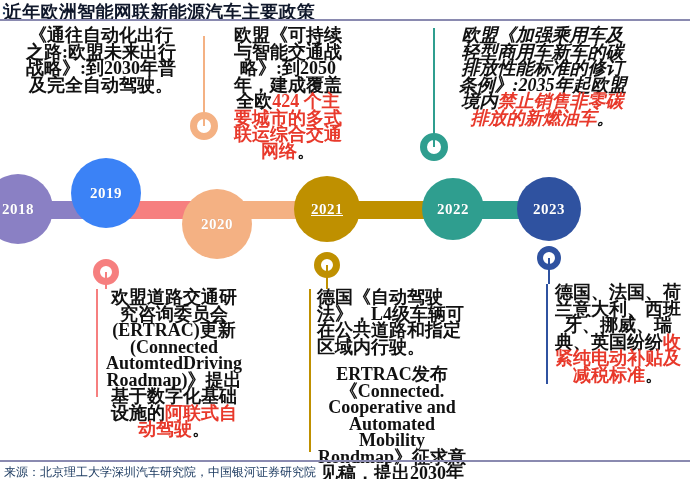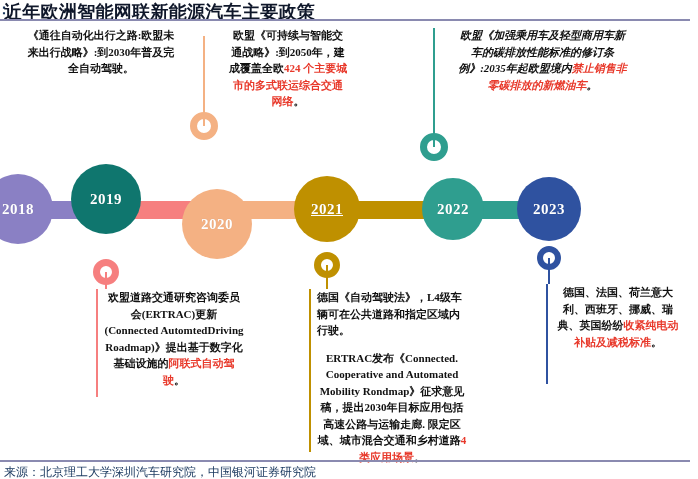--- a/index.html
+++ b/index.html
@@ -79,21 +79,21 @@
   }
   .pin-donut {
     position: absolute;
     border-radius: 50%;
     box-sizing: border-box;
   }
 
   
   .tblock {
     position: absolute;
-    font-size: 11px;
+    font-size: 18px;
     line-height: 16.5px;
     font-weight: bold;
     color: #111111;
     box-sizing: border-box;
   }
   .tblock p {
     margin: 0 0 11px 0;
   }
   .tblock p:last-child { margin-bottom: 0; text-align: center; }
   .hl-red { color: #e8392b; }
@@ -131,21 +131,21 @@
 
   <div id="timeline-layer">
       <div class="spine" style="left: 18px; width: 88px; top: 201px; background: rgb(138, 128, 196);"></div>
       <div class="spine" style="left: 106px; width: 111px; top: 201px; background: rgb(246, 127, 127);"></div>
       <div class="spine" style="left: 217px; width: 110px; top: 201px; background: rgb(244, 177, 131);"></div>
       <div class="spine" style="left: 327px; width: 107px; top: 201px; background: rgb(191, 144, 0);"></div>
       <div class="spine" style="left: 434px; width: 115px; top: 201px; background: rgb(47, 158, 143);"></div>
       <div class="node" style="left: -17px; top: 174px; width: 70px; height: 70px; background: rgb(138, 128, 196);">
         <span>2018</span>
       </div>
-      <div class="node" style="left: 71px; top: 164px; width: 70px; height: 70px; background: #0f766e;">
+      <div class="node" style="left: 71px; top: 158px; width: 70px; height: 70px; background: #3b82f6;">
         <span>2019</span>
       </div>
       <div class="node" style="left: 182px; top: 189px; width: 70px; height: 70px; background: rgb(244, 177, 131);">
         <span>2020</span>
       </div>
       <div class="node" style="left: 294px; top: 176px; width: 66px; height: 66px; background: rgb(191, 144, 0); text-decoration: underline;">
         <span>2021</span>
       </div>
       <div class="node" style="left: 422px; top: 178px; width: 62px; height: 62px; background: rgb(47, 158, 143);">
         <span>2022</span>

